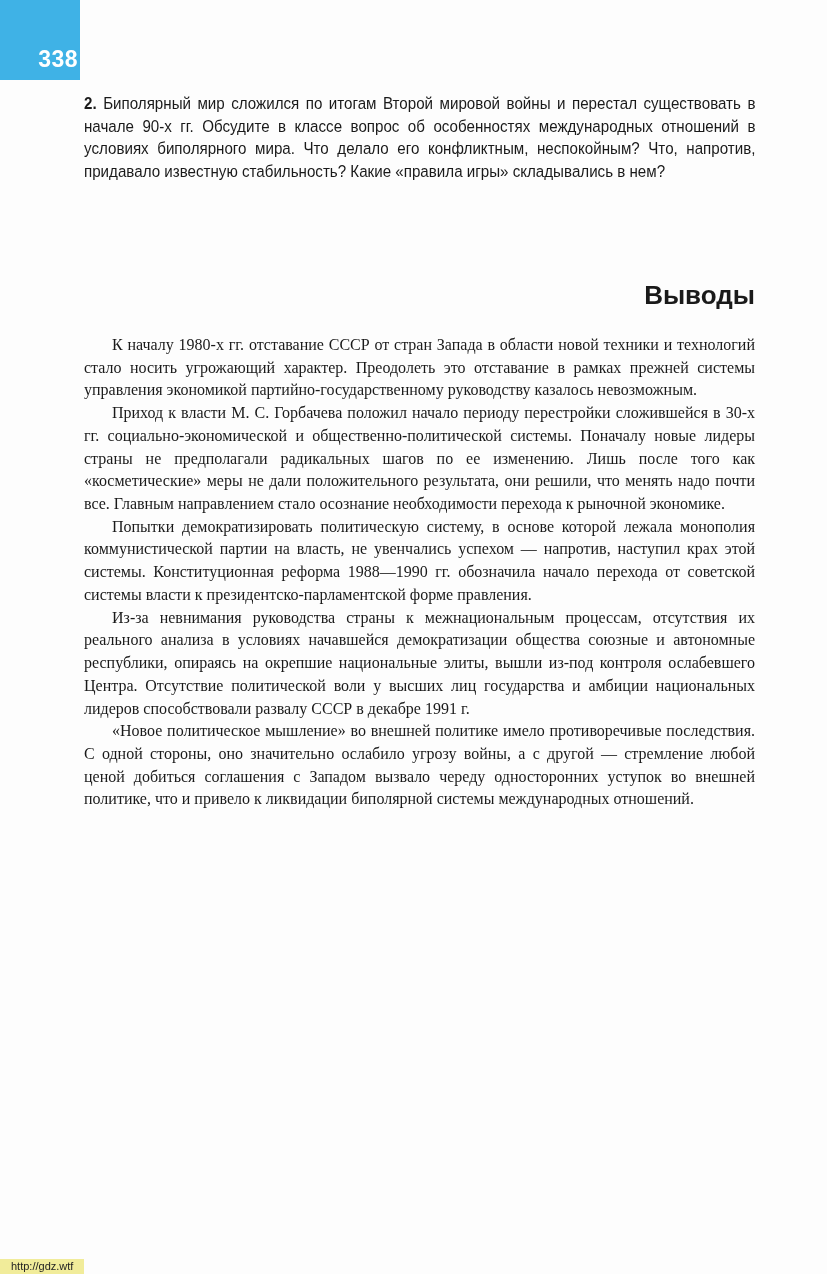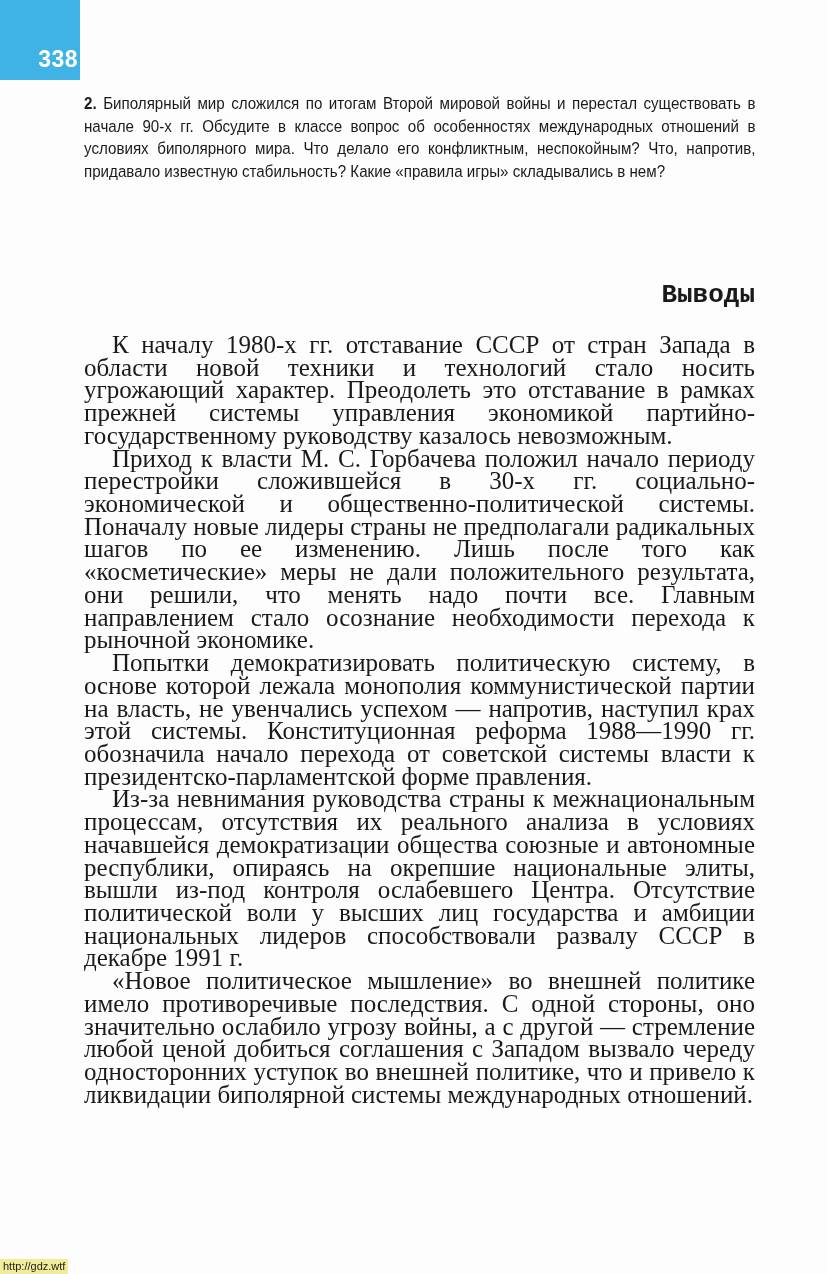--- a/index.html
+++ b/index.html
@@ -48,47 +48,47 @@
       transform-origin: left top;
       width: 722px;
     }
     .task-num {
       font-weight: bold;
     }
     .section-title {
       position: absolute;
       right: 72px;
       top: 280px;
-      font-family: Liberation Mono, monospace;
+      font-family: Liberation Sans, sans-serif;
       font-weight: bold;
       font-size: 26px;
       color: #1a1a1a;
     }
     .body-text {
       position: absolute;
       left: 84px;
       top: 334px;
       width: 671px;
       font-family: "Liberation Serif", serif;
-      font-size: 25px;
+      font-size: 16px;
       line-height: 22.72px;
       color: #1a1a1a;
     }
     .body-text p {
       margin: 0;
       text-indent: 28px;
       text-align: justify;
       text-align-last: left;
     }
     .footer-link {
       position: absolute;
       left: 0;
       top: 1259px;
       height: 15px;
-      padding: 0 3px;
+      padding: 0 11px;
       background: #f1ec9a;
       font-family: "Liberation Sans", sans-serif;
       font-size: 11px;
       line-height: 15px;
       color: #222;
     }
   </style>
 </head>
 <body>
 

